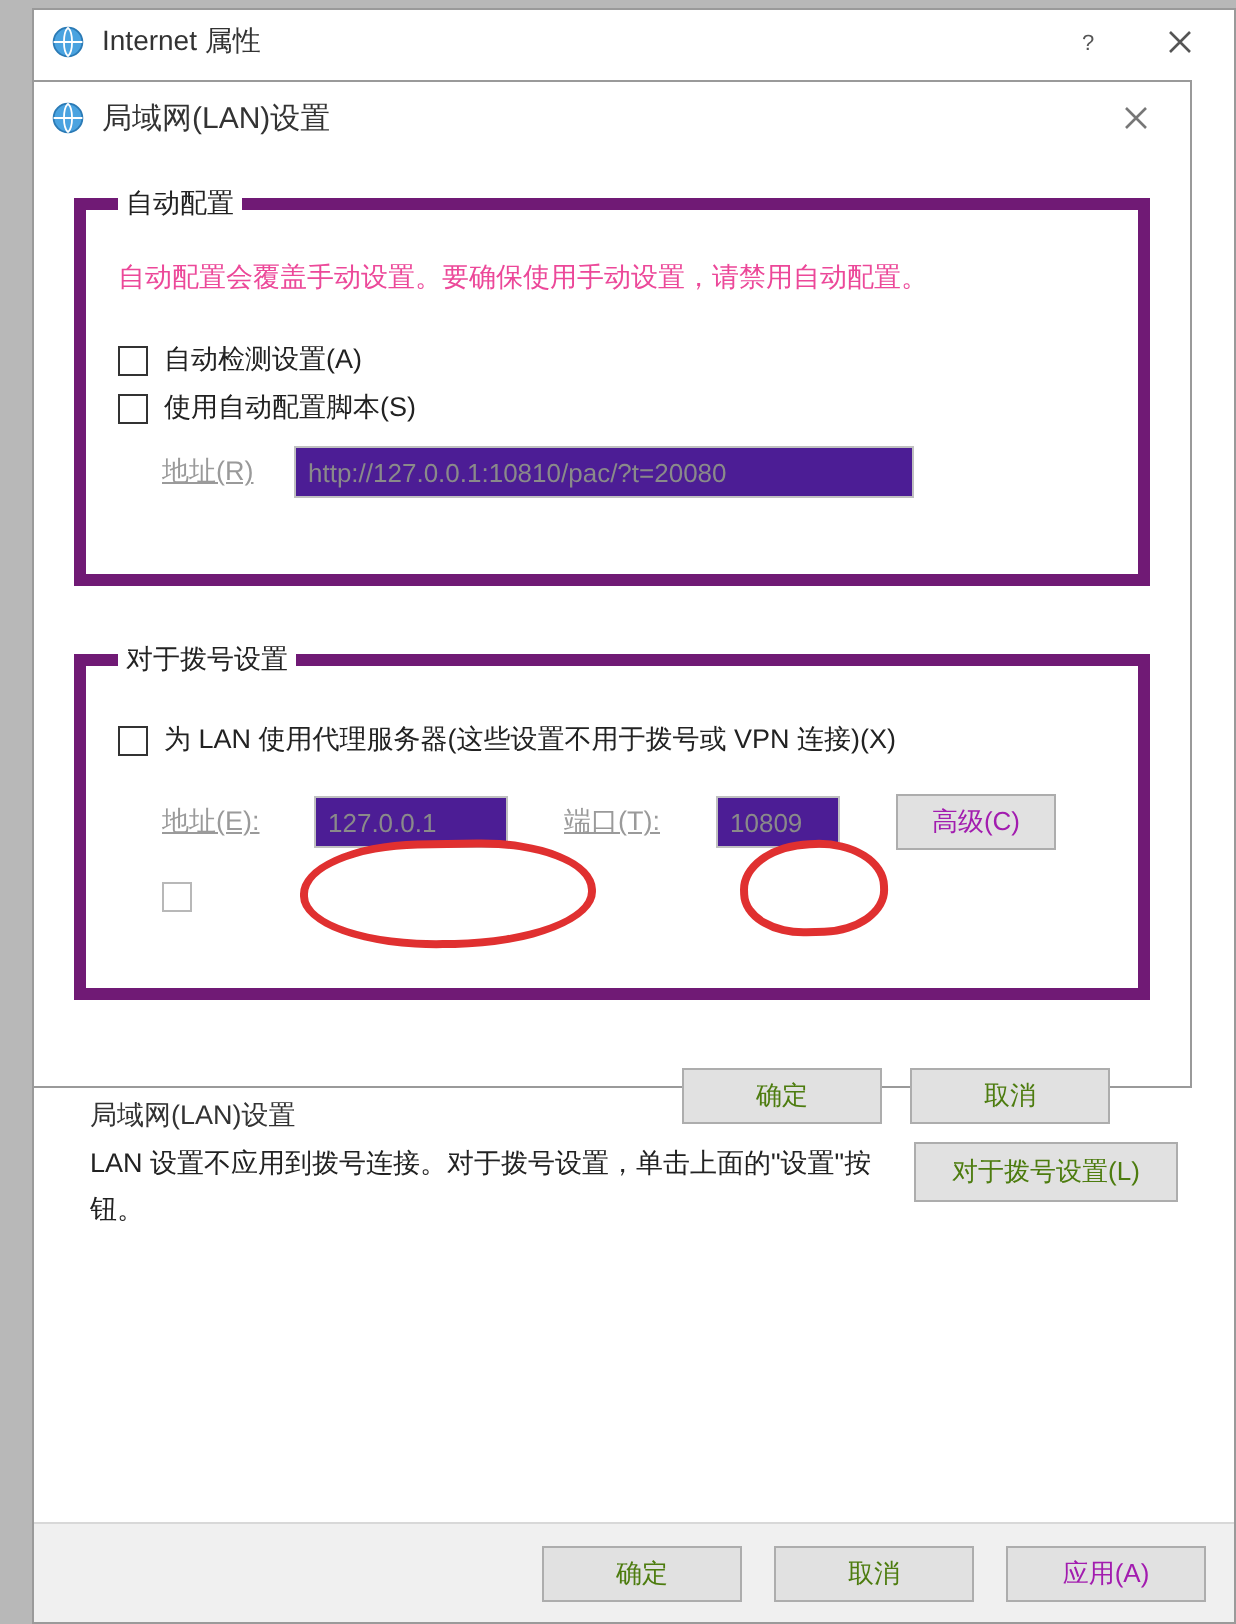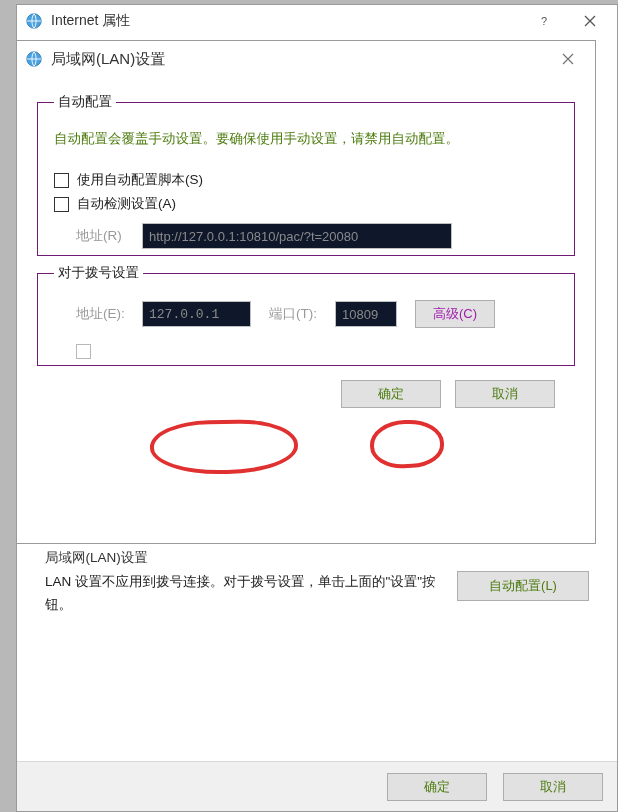--- a/index.html
+++ b/index.html
@@ -16,34 +16,34 @@
   .titlebar .title { flex:1; padding-left:4px; }
   .titlebar .ico { width:18px; height:18px; display:inline-flex; align-items:center; justify-content:center; margin-right:4px; }
   .winbtns { display:flex; }
   .winbtn { width:46px; height:30px; display:flex; align-items:center; justify-content:center; color:#555; }
   .winbtn svg { width:12px; height:12px; }
   
   .win.child { left:16px; top:40px; width:580px; height:504px; z-index:2; }
   .child .titlebar { height:36px; font-size:15px; }
   .child-body { padding:8px 20px 12px 20px; }
   fieldset.group {
-    border:1px solid #701a75; margin:8px 0 8px 0; padding:12px 16px 0 16px;
+    border:6px solid #701a75; margin:8px 0 28px 0; padding:12px 16px 32px 16px;
   }
   fieldset.group > legend { font-size:13.5px; color:#222; padding:0 4px; }
-  .desc { font-size:13.5px; color:#4d7c0f; margin:6px 0 22px 0; line-height:1.5; }
+  .desc { font-size:13.5px; color:#ec4899; margin:6px 0 22px 0; line-height:1.5; }
   .row { display:flex; align-items:center; font-size:13.5px; color:#222; margin:6px 0; }
   .row.disabled { color:#9a9a9a; }
   .chk { width:15px; height:15px; border:1px solid #333; margin-right:8px; background:#fff; flex:0 0 auto; }
   .row.disabled .chk { border-color:#b8b8b8; }
-  .lbl { flex:0 0 auto; }
+  .lbl { flex:0 0 auto;text-decoration:underline; }
   .txt {
     height:26px; border:1px solid #a0a0a0; background:#fff; font-size:13px;
     padding:0 6px; color:#222;
   }
-  .txt.disabled { color:#8a8a8a; background:#0f172a; border-color:#c0c0c0; }
+  .txt.disabled { color:#8a8a8a; background:#4c1d95; border-color:#c0c0c0; }
   .btn {
     height:28px; min-width:96px; background:#e1e1e1; border:1px solid #adadad;
     font-size:13px; color:#4d7c0f; display:inline-flex; align-items:center;
     justify-content:center; padding:0 10px;
   }
   .btn.disabled { color:#a21caf; }
   .dlg-btns { display:flex; justify-content:flex-end; gap:14px; padding:6px 20px 0 0; }
   
   .parent-lower {
     position:absolute; left:0; right:0; top:544px; padding:0 28px; font-size:13.5px; color:#222;
@@ -86,27 +86,28 @@
             <path d="M1 1l10 10M11 1L1 11" stroke="#555" stroke-width="1.3"></path>
           </svg>
         </div>
     </div>
   </div>
 
   <div class="parent-lower">
     <div class="hdr">局域网(LAN)设置</div>
     <div class="flexrow">
       <div class="t">LAN 设置不应用到拨号连接。对于拨号设置，单击上面的"设置"按钮。</div>
-      <div class="btn" style="min-width:132px;height:30px">自动配置(L)</div>
+      <div class="btn" style="min-width:132px;height:30px">对于拨号设置(L)</div>
     </div>
   </div>
 
   <div class="parent-btns">
     <div class="btn" style="min-width:100px">确定</div>
     <div class="btn" style="min-width:100px">取消</div>
+    <div class="btn disabled" style="min-width:100px">应用(A)</div>
   </div>
 </div>
 
 <div class="win child">
   <div class="titlebar">
     <span class="ico">
       <svg class="globe" viewBox="0 0 20 20">
           <circle cx="10" cy="10" r="8" fill="#4aa3e0" stroke="#2b7ab5"></circle>
           <path d="M2 10h16M10 2c3 3 3 13 0 16M10 2c-3 3-3 13 0 16" stroke="#fff" stroke-width="1" fill="none"></path>
         </svg>
@@ -120,37 +121,41 @@
         </div>
     </div>
   </div>
 
   <div class="child-body">
     <fieldset class="group">
       <legend>自动配置</legend>
       <div class="desc">自动配置会覆盖手动设置。要确保使用手动设置，请禁用自动配置。</div>
       <div class="row">
         <span class="chk"></span>
-        <span>使用自动配置脚本(S)</span>
+        <span>自动检测设置(A)</span>
       </div>
       <div class="row">
         <span class="chk"></span>
-        <span>自动检测设置(A)</span>
+        <span>使用自动配置脚本(S)</span>
       </div>
       <div class="row disabled" style="margin-top:10px;padding-left:22px">
         <span class="lbl" style="width:66px">地址(R)</span>
         <input class="txt disabled" style="width: 310px;" disabled="" value="http://127.0.0.1:10810/pac/?t=20080">
       </div>
     </fieldset>
 
     <fieldset class="group">
       <legend>对于拨号设置</legend>
-      <div class="row disabled" style="padding-left:22px;gap:8px">
+      <div class="row" style="margin:10px 0 18px 0">
+        <span class="chk"></span>
+        <span>为 LAN 使用代理服务器(这些设置不用于拨号或 VPN 连接)(X)</span>
+      </div>
+      <div class="row disabled" style="padding-left:22px;gap:18px">
         <span class="lbl" style="width:58px">地址(E):</span>
-        <input class="txt disabled" style="width: 109px; font-family: Liberation Mono, monospace;" disabled="" value="127.0.0.1">
+        <input class="txt disabled" style="width: 97px;" disabled="" value="127.0.0.1">
         <span class="lbl" style="width:58px;margin-left:10px">端口(T):</span>
         <input class="txt disabled" style="width: 62px;" disabled="" value="10809">
         <div class="btn disabled" style="min-width:80px;margin-left:10px">高级(C)</div>
       </div>
       <div class="row disabled" style="padding-left:22px;margin-top:16px">
         <span class="chk"></span>
       </div>
     </fieldset>
 
     <div class="dlg-btns">

